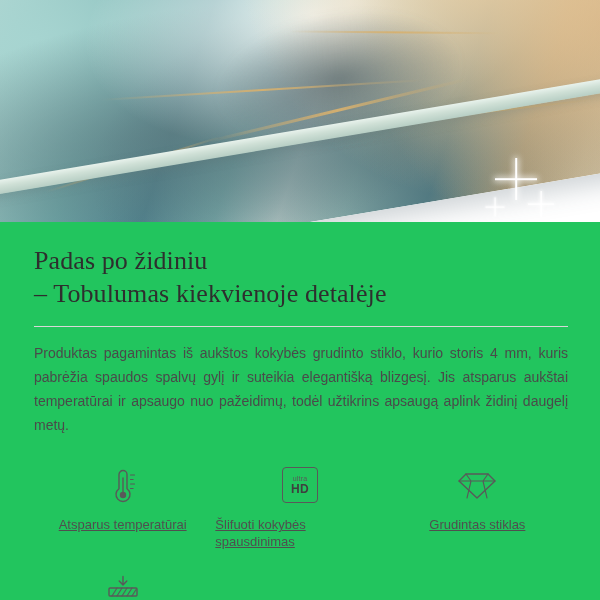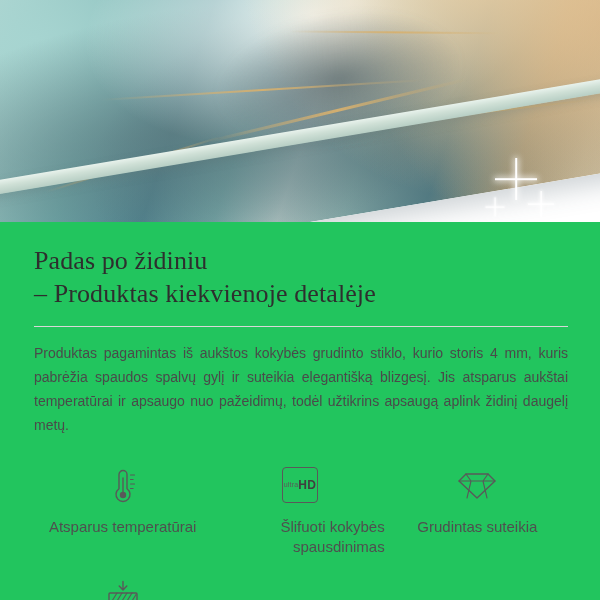--- a/index.html
+++ b/index.html
@@ -177,24 +177,25 @@
 
   .feature-icon {
     height: 44px;
     display: flex;
     align-items: center;
     justify-content: center;
     margin-bottom: 10px;
   }
 
   .feature-label {
-    font-size: 15px;
+    font-size: 13px;
     color: #4f4f4f;
-    text-align: right;
+    text-align: left;
     line-height: 1.3;
+    text-decoration: underline;
   }
 
   svg { display: block; }
   .stroke {
     fill: none;
     stroke: #595959;
     stroke-width: 1.4;
     stroke-linecap: round;
     stroke-linejoin: round;
   }
@@ -204,21 +205,21 @@
     stroke-width: 1.1;
     stroke-linecap: round;
     stroke-linejoin: round;
   }
   .ultra-hd-box {
     width: 34px;
     height: 34px;
     border: 1.4px solid #595959;
     border-radius: 4px;
     display: flex;
-    flex-direction: row;
+    flex-direction: column;
     align-items: center;
     justify-content: center;
     line-height: 1;
   }
   .ultra-hd-box .u-top {
     font-size: 7px;
     color: #595959;
     letter-spacing: 0.2px;
     margin-bottom: 1px;
   }
@@ -247,21 +248,21 @@
     <div class="hero-edge"></div>
     <div class="sparkle sparkle-a"></div>
     <div class="sparkle sparkle-b"></div>
     <div class="sparkle sparkle-c"></div>
   </div>
 
   <div class="content">
 
     <h1 class="headline">
       <span>Padas po židiniu</span>
-      <span class="line2">– Produktas kiekvienoje detalėje</span>
+      <span class="line2">– Tobulumas kiekvienoje detalėje</span>
     </h1>
 
     <div class="divider"></div>
 
     <p class="paragraph">Produktas pagamintas iš aukštos kokybės grudinto stiklo, kurio storis 4 mm, kuris pabrėžia spaudos spalvų gylį ir suteikia elegantišką blizgesį. Jis atsparus aukštai temperatūrai ir apsaugo nuo pažeidimų, todėl užtikrins apsaugą aplink židinį daugelį metų.</p>
 
     <div class="features">
 
       <div class="feature">
         <div class="feature-icon">
@@ -286,21 +287,21 @@
       </div>
 
 
       <div class="feature">
         <div class="feature-icon">
           <svg width="42" height="40" viewBox="0 0 42 40" aria-hidden="true">
             <path class="stroke" d="M10 9h22l7 7-18 17L3 16l7-7z"></path>
             <path class="stroke-thin" d="M3 16h36M10 9l5 7-4 17M32 9l-5 7 4 17M15 16h12"></path>
           </svg>
         </div>
-        <div class="feature-label">Grudintas suteikia</div>
+        <div class="feature-label">Grudintas stiklas</div>
       </div>
 
 
       <div class="feature">
         <div class="feature-icon">
           <svg width="44" height="40" viewBox="0 0 44 40" aria-hidden="true">
             <path class="stroke" d="M22 3.5v8M18.2 8l3.8 4 3.8-4"></path>
             <rect class="stroke" x="8" y="15" width="28" height="8" rx="1"></rect>
             <path class="stroke-thin" d="M11 23l5-8M16 23l5-8M21 23l5-8M26 23l5-8M31 23l4-6.5"></path>
             <path class="stroke" d="M22 36.5v-8M18.2 32l3.8-4 3.8 4"></path>

